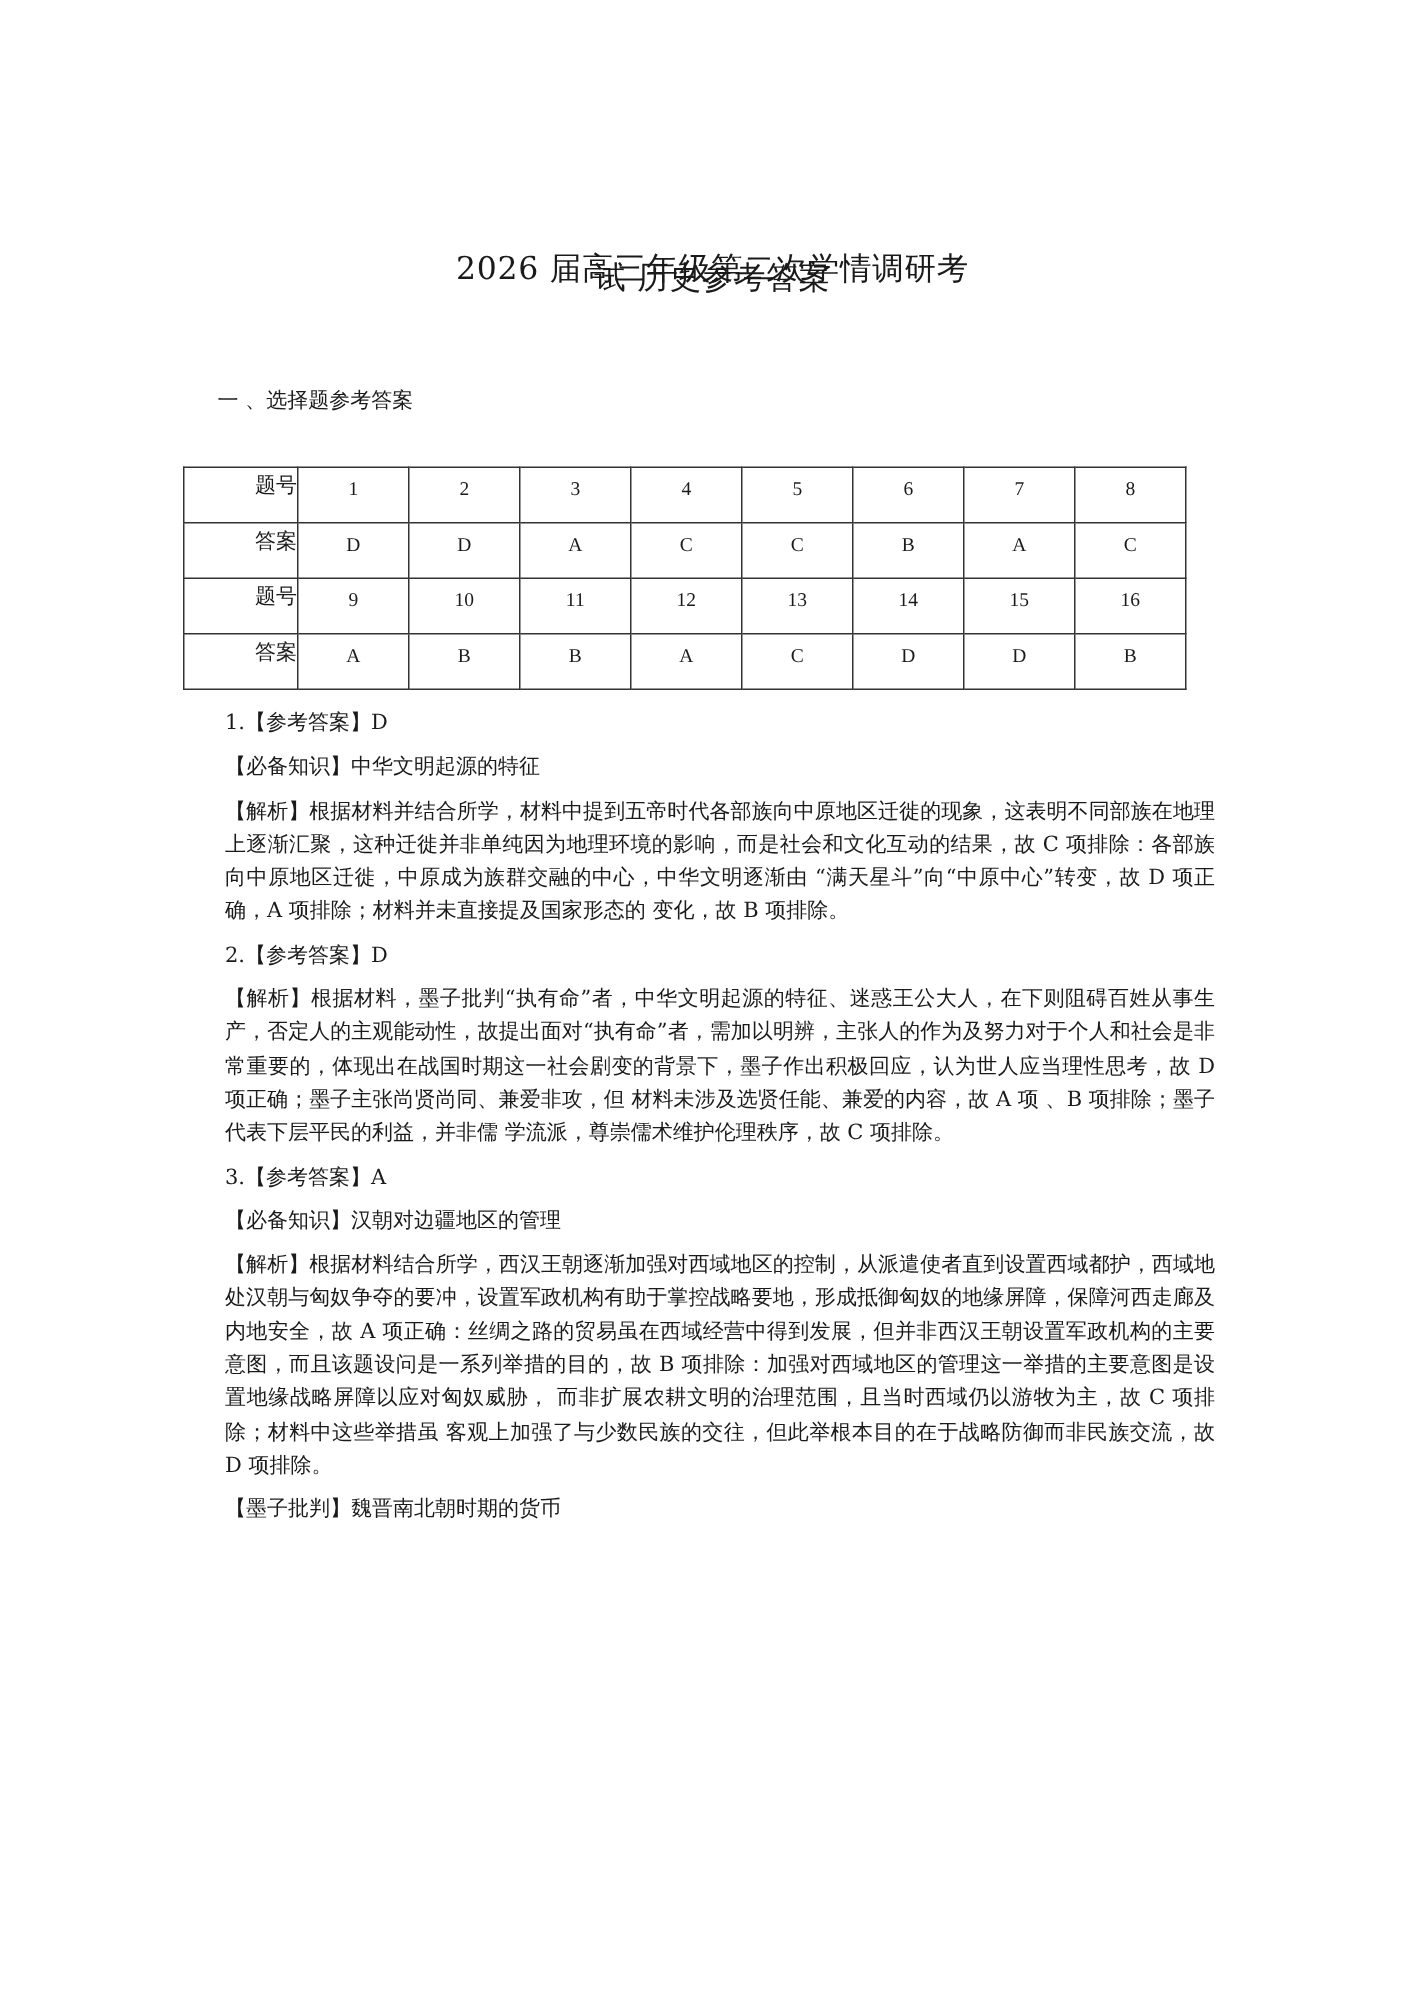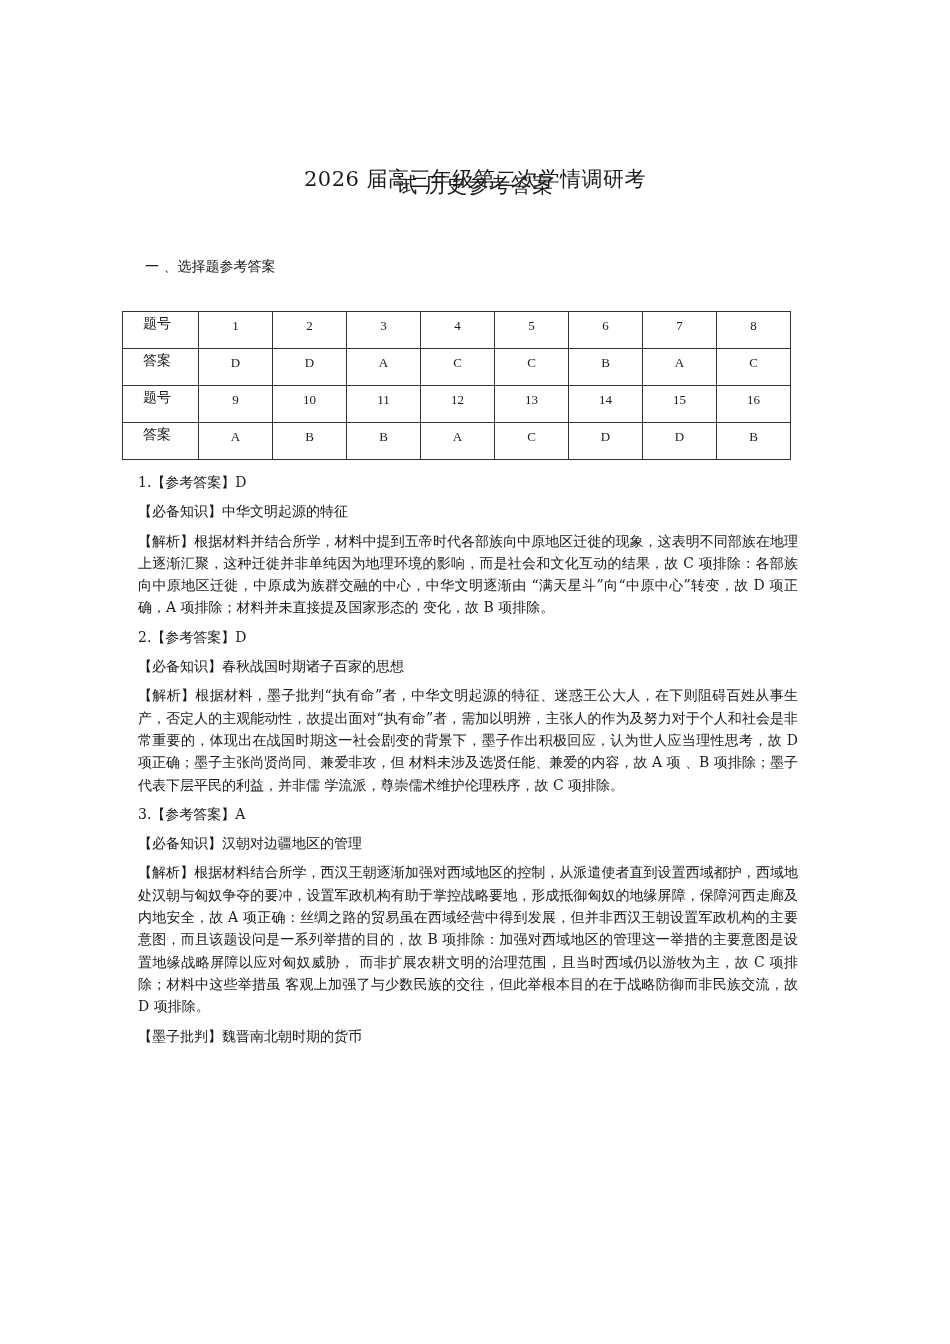--- a/index.html
+++ b/index.html
@@ -20,23 +20,23 @@
     table.answers {
       position: absolute; left: 122px; top: 311px;
       border-collapse: collapse; font-size: 13px;
       font-family: "Liberation Serif", "DejaVu Serif", serif;
     }
     table.answers td {
       border: 1.2px solid #333; width: 74px; height: 37px;
       text-align: center; vertical-align: top; padding: 6px 0 0 0;
       box-sizing: border-box;
     }
-    table.answers td.label { width: 76px; text-align: left; padding-left: 20px; padding-top: 3px; font-size: 14px; font-family: "DejaVu Serif", serif; }
+    table.answers td.label { width: 76px; text-align: right; padding-left: 20px; padding-top: 3px; font-size: 14px; font-family: "DejaVu Serif", serif; }
     .content {
-      position: absolute; left: 138px; top: 471px; width: 660px;
+      position: absolute; left: 150px; top: 471px; width: 660px;
       font-size: 14px; line-height: 22.3px;
     }
     .q-block { margin: 0; }
     .q-line { margin: 0 0 7px 0; }
     .q-analysis { margin: 0 0 7px 0; text-align: justify; }
   </style>
 </head>
 <body>
 
 <div class="title l1">2026 届高三年级第二次学情调研考</div>
@@ -94,21 +94,20 @@
 </table>
 
 <div class="content">
   <div class="q-block">
     <p class="q-line">1.【参考答案】D</p>
     <p class="q-line">【必备知识】中华文明起源的特征</p>
     <p class="q-analysis">【解析】根据材料并结合所学，材料中提到五帝时代各部族向中原地区迁徙的现象，这表明不同部族在地理上逐渐汇聚，这种迁徙并非单纯因为地理环境的影响，而是社会和文化互动的结果，故 C 项排除：各部族向中原地区迁徙，中原成为族群交融的中心，中华文明逐渐由 “满天星斗”向“中原中心”转变，故 D 项正确，A 项排除；材料并未直接提及国家形态的 变化，故 B 项排除。</p>
   </div>
   <div class="q-block">
     <p class="q-line">2.【参考答案】D</p>
-    <p class="q-line">【必备知识】春秋战国时期诸子百家的思想</p>
     <p class="q-analysis">【解析】根据材料，墨子批判“执有命”者，中华文明起源的特征、迷惑王公大人，在下则阻碍百姓从事生产，否定人的主观能动性，故提出面对“执有命”者，需加以明辨，主张人的作为及努力对于个人和社会是非常重要的，体现出在战国时期这一社会剧变的背景下，墨子作出积极回应，认为世人应当理性思考，故 D  项正确；墨子主张尚贤尚同、兼爱非攻，但 材料未涉及选贤任能、兼爱的内容，故 A 项 、B 项排除；墨子代表下层平民的利益，并非儒 学流派，尊崇儒术维护伦理秩序，故 C  项排除。</p>
   </div>
   <div class="q-block">
     <p class="q-line">3.【参考答案】A</p>
     <p class="q-line">【必备知识】汉朝对边疆地区的管理</p>
     <p class="q-analysis">【解析】根据材料结合所学，西汉王朝逐渐加强对西域地区的控制，从派遣使者直到设置西域都护，西域地处汉朝与匈奴争夺的要冲，设置军政机构有助于掌控战略要地，形成抵御匈奴的地缘屏障，保障河西走廊及内地安全，故 A 项正确：丝绸之路的贸易虽在西域经营中得到发展，但并非西汉王朝设置军政机构的主要意图，而且该题设问是一系列举措的目的，故 B 项排除：加强对西域地区的管理这一举措的主要意图是设置地缘战略屏障以应对匈奴威胁，  而非扩展农耕文明的治理范围，且当时西域仍以游牧为主，故 C 项排除；材料中这些举措虽     客观上加强了与少数民族的交往，但此举根本目的在于战略防御而非民族交流，故 D 项排除。</p>
   </div>
   <div class="q-block">
     <p class="q-line">【墨子批判】魏晋南北朝时期的货币</p>
   </div>

